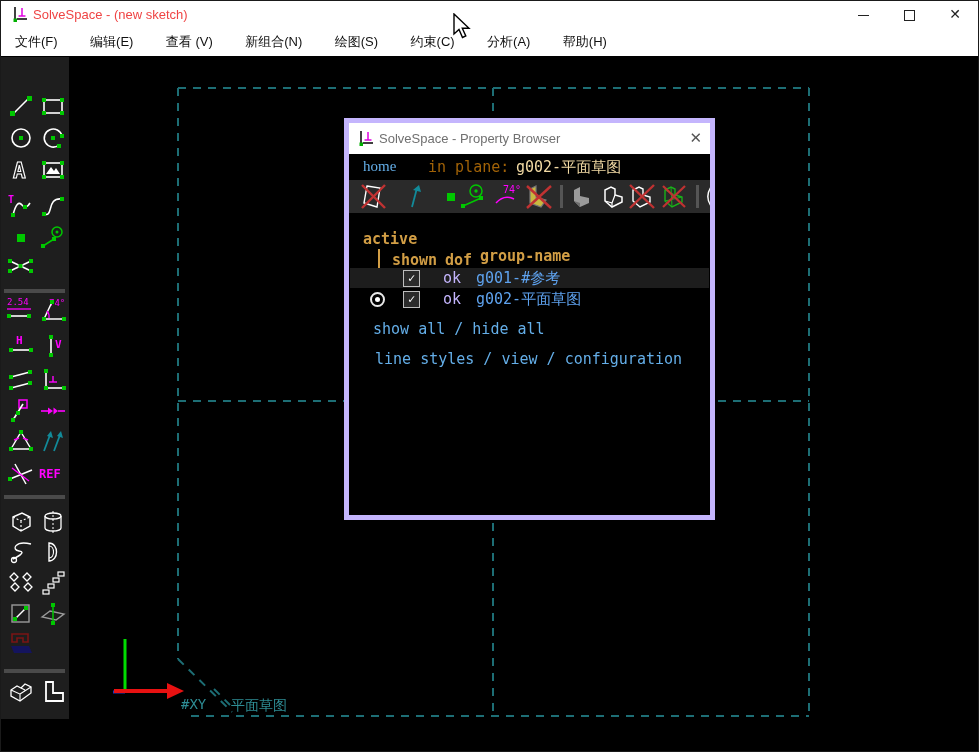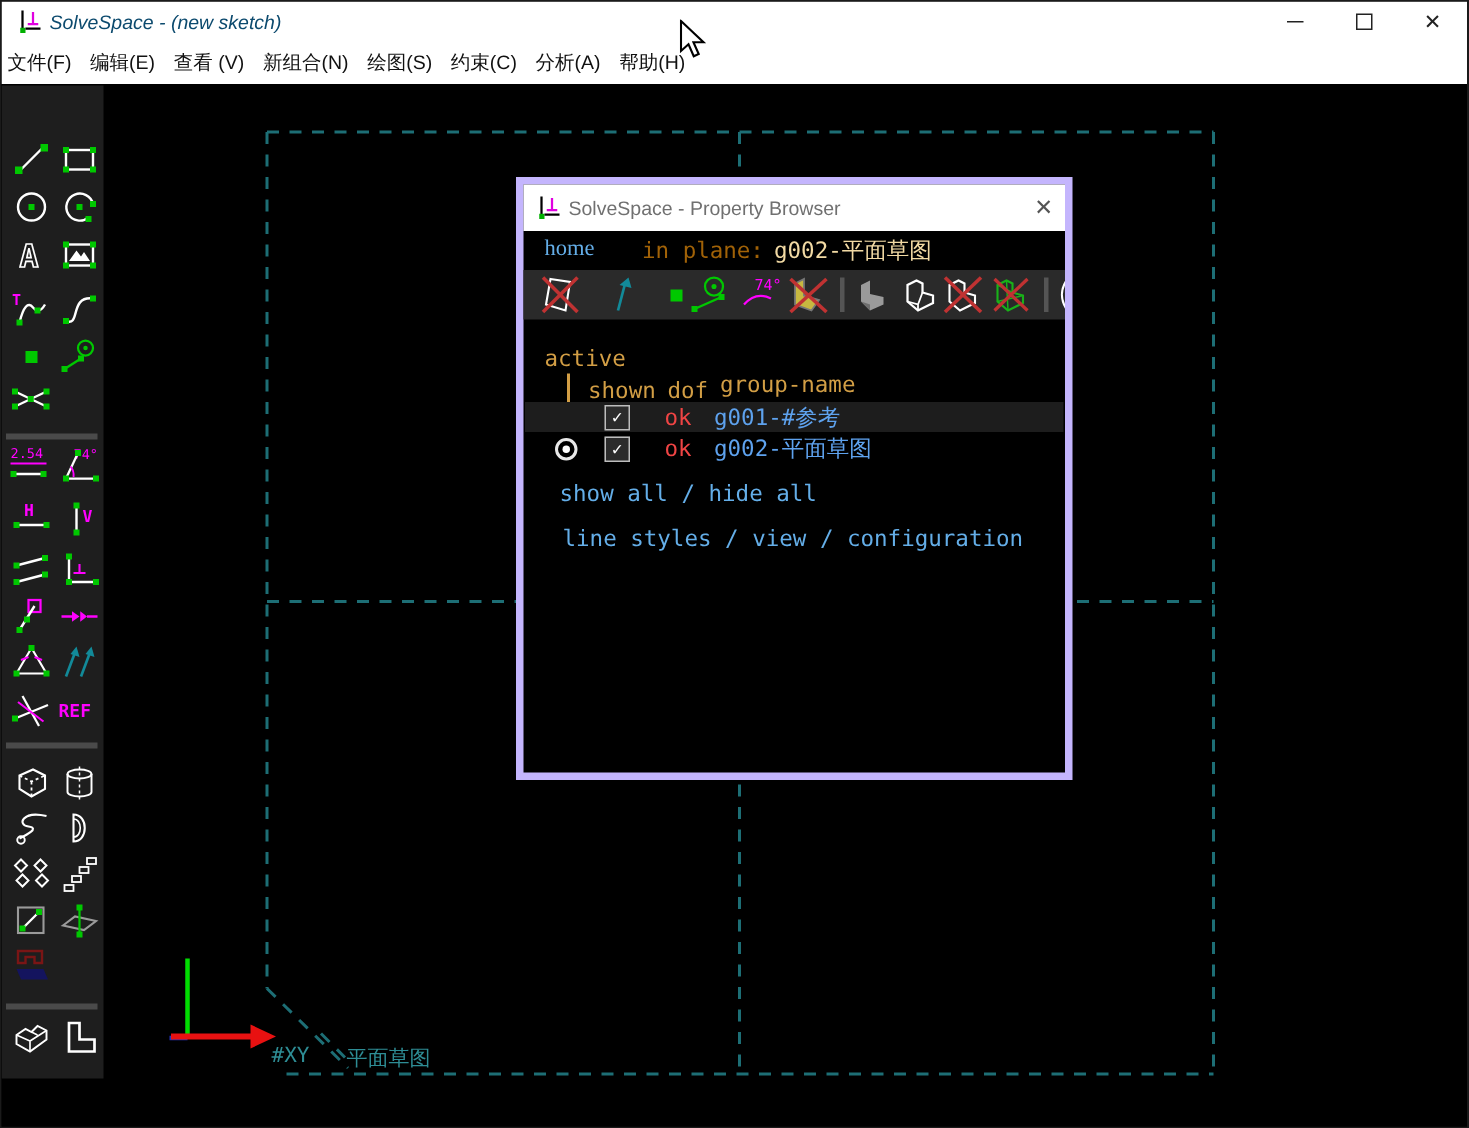--- a/index.html
+++ b/index.html
@@ -1,28 +1,28 @@
 <!DOCTYPE html>
 <html><head>
 <meta charset="utf-8">
 <style>
   html,body{margin:0;padding:0;background:#333;}
   .app{position:relative;width:979px;height:752px;background:#000;overflow:hidden;
        font-family:"Liberation Sans",sans-serif;border:1px solid #1a1a1a;box-sizing:border-box;}
   
   .titlebar{position:absolute;left:0;top:0;width:100%;height:27px;background:#fff;z-index:10;}
   .titlebar .logo{position:absolute;left:10px;top:5px;}
-  .titlebar .title{position:absolute;left:32px;top:6px;font-size:13px;color:#0c4a6e;font-style:italic;}
+  .titlebar .title{position:absolute;left:32px;top:6px;font-size:13px;color:#ef4444;}
   .wbtn{position:absolute;top:0;width:46px;height:27px;text-align:center;line-height:27px;color:#222;}
   .wbtn.min{right:92px;} .wbtn.max{right:46px;} .wbtn.close{right:0;font-size:14px;}
   .minbar{display:inline-block;width:11px;height:1px;background:#222;vertical-align:middle;}
   .maxbox{display:inline-block;width:9px;height:9px;border:1px solid #222;vertical-align:middle;}
   
   .menubar{position:absolute;left:0;top:27px;width:100%;height:28px;background:#fff;z-index:10;}
-  .menubar span{display:inline-block;margin:0 0;padding:5px 4px 0 4px;font-size:13px;color:#111;}
+  .menubar span{display:inline-block;margin:0 10px;padding:5px 4px 0 4px;font-size:13px;color:#111;}
   
   .workspace{position:absolute;left:0;top:55px;width:979px;height:697px;background:#000;z-index:0;}
   .canvas-svg{position:absolute;left:0;top:0;z-index:1;}
   .plane-label{position:absolute;font-family:"DejaVu Sans Mono",monospace;font-size:14px;
                color:#2e8d95;z-index:1;white-space:nowrap;}
   
   .left-toolbar{position:absolute;left:0;top:56px;width:68px;height:662px;background:#1e1e1e;z-index:2;}
   .ti{position:absolute;width:28px;height:26px;}
   .ti svg{display:block;width:28px;height:26px;}
   .tb-div{position:absolute;left:3px;width:61px;height:4px;background:#4a4a4a;}
@@ -39,21 +39,21 @@
             font-family:"Liberation Sans",sans-serif;}
   .pw-nav{position:absolute;left:0;top:31px;width:100%;height:25px;font-size:15px;}
   .pw-nav .home{position:absolute;left:14px;top:4px;color:#64aee8;font-family:Liberation Serif, serif;}
   .pw-nav .inplane{position:absolute;left:79px;top:4px;color:#a16207;}
   .pw-nav .plane{position:absolute;left:167px;top:4px;color:#f2daa4;}
   .pw-toolbar{position:absolute;left:0;top:57px;width:100%;height:33px;background:#2a2a2a;overflow:hidden;}
   .pwi{position:absolute;top:3px;width:28px;height:27px;}
   .pwi svg{display:block;width:28px;height:27px;}
   .pw-divv{position:absolute;top:5px;width:3px;height:23px;background:#555;}
   .pw-txt{position:absolute;font-size:15px;white-space:nowrap;}
-  .orange{color:#d29e45;} .blue{color:#64aee8;} .green{color:#ef4444;} .glink{color:#5ea2ee;}
+  .orange{color:#d29e45;font-weight:bold;} .blue{color:#64aee8;} .green{color:#c4b5fd;} .glink{color:#5ea2ee;}
   .pw-row{position:absolute;left:1px;right:1px;height:20px;}
   .hl{background:#1d1d1d;}
   .cb{position:absolute;width:15px;height:15px;border:1px solid #bdbdbd;background:#2b2b2b;
       color:#fff;font-size:12px;line-height:15px;text-align:center;}
   .radio{position:absolute;width:11px;height:11px;border:2px solid #e8e8e8;border-radius:50%;}
   .radio::after{content:"";position:absolute;left:3px;top:3px;width:5px;height:5px;border-radius:50%;background:#fff;}
   .aline{position:absolute;left:29px;top:126px;width:2px;height:39px;background:#d29e45;}
   
   .cursor{position:absolute;left:452px;top:12px;z-index:20;}
 </style>

